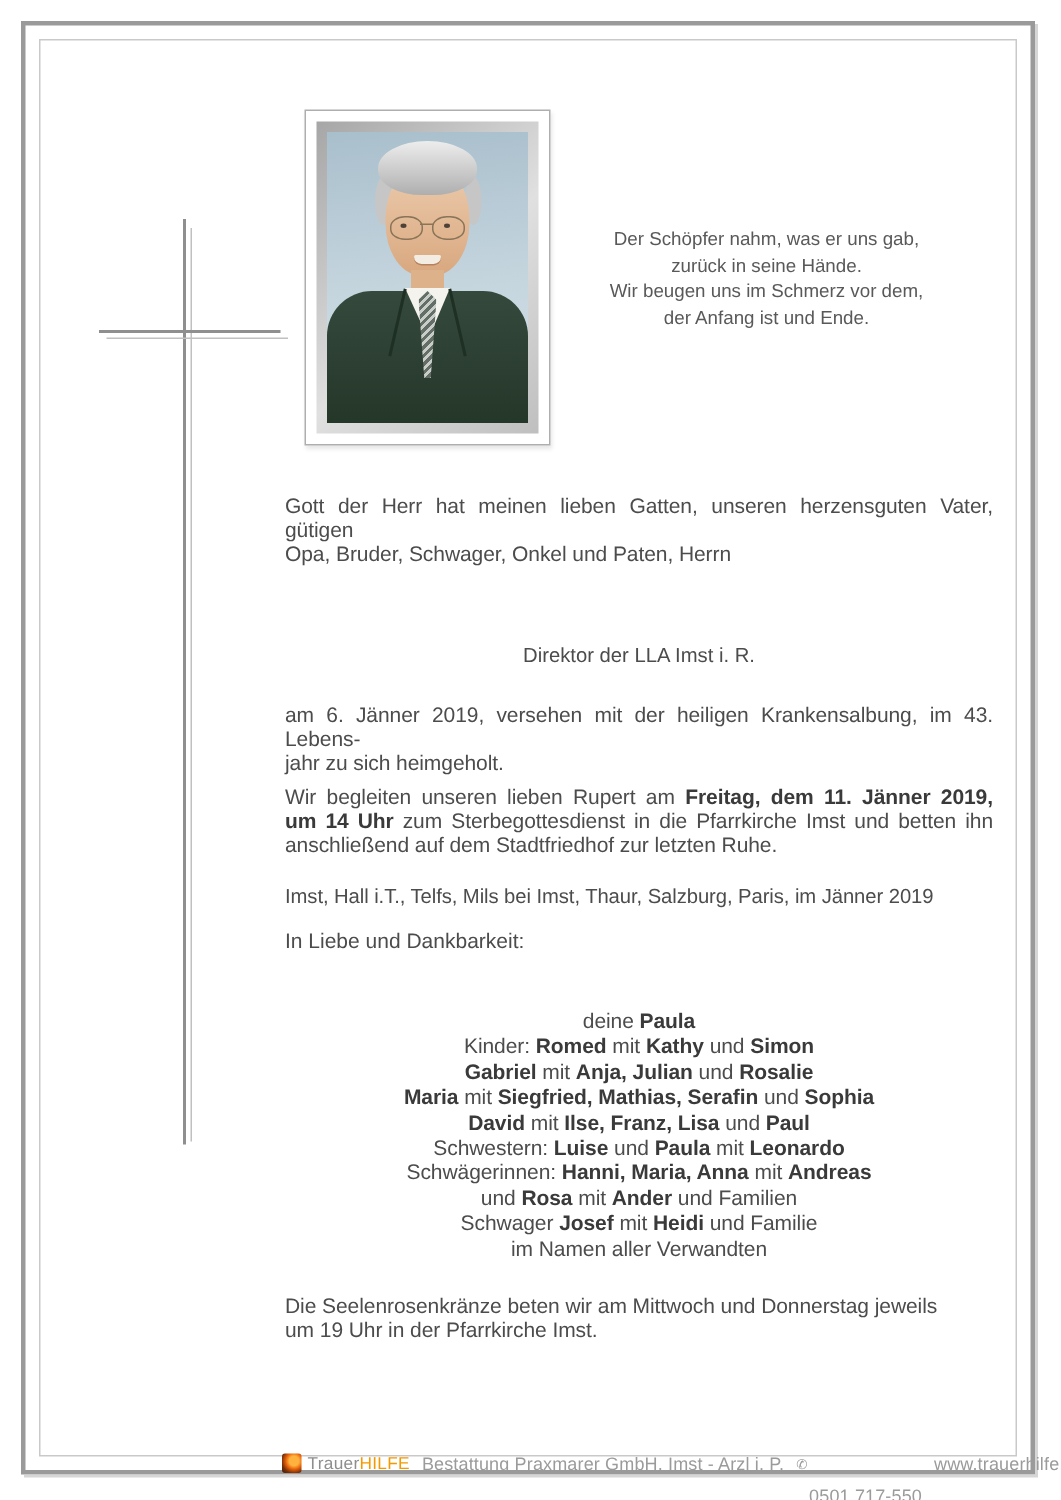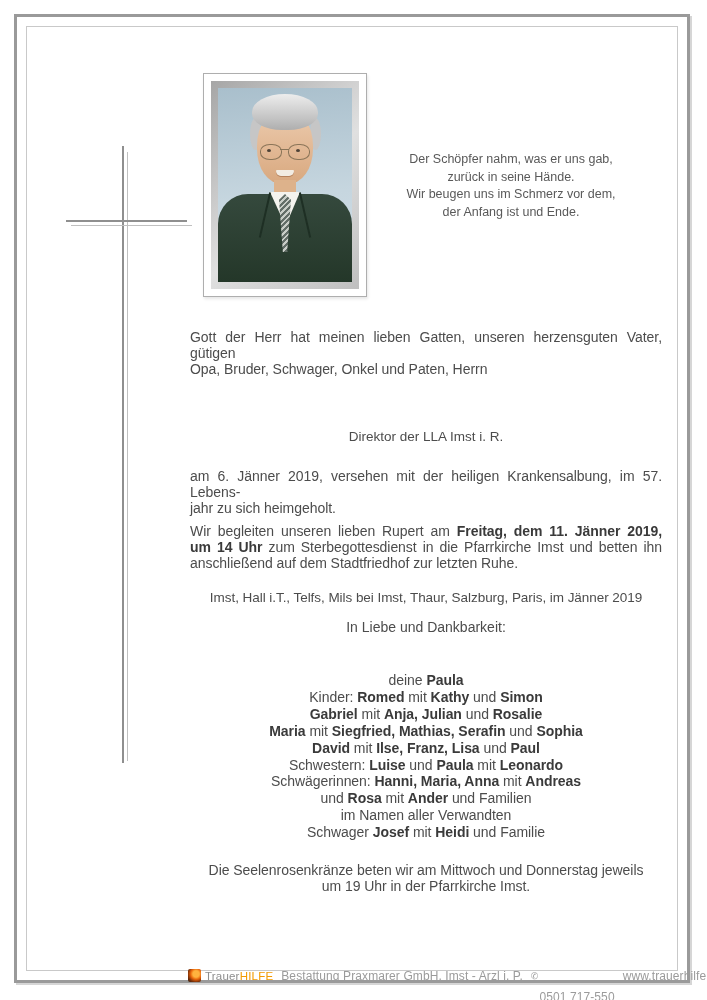--- a/index.html
+++ b/index.html
@@ -57,21 +57,21 @@
   .p-lapel-l{ position:absolute; left:46px; top:104px; width:2px; height:46px; background:#1e2f24; transform:rotate(13deg); }
   .p-lapel-r{ position:absolute; left:86px; top:104px; width:2px; height:46px; background:#1e2f24; transform:rotate(-13deg); }
   
   .poem {
     position:absolute; left:375px; top:151px; width:272px; text-align:center;
     font-size:12.5px; line-height:17.6px; color:#595959;
   }
   .col { position:absolute; left:190px; width:472px; }
   .tline { font-size:14px; line-height:16px; color:#4c4c4c; letter-spacing:-0.05px; }
   .jline { text-align:justify; text-align-last:justify; }
-  .cline { text-align:center; white-space:nowrap; }
+  .cline { text-align:left; white-space:nowrap; }
   .b { font-weight:bold; color:#3a3a3a;text-align:right; }
   .intro   { top:329px; }
   .name {
     top:379px; text-align:center; font-family:"DejaVu Serif", serif; font-style:italic;
     font-size:35px; color:#2d2d2d; line-height:44px;
   }
   .subtitle { top:429px; text-align:center; font-size:13.5px; color:#4c4c4c; }
   .death   { top:468px; }
   .funeral { top:523px; }
   .places  { top:590px; font-size:13.5px; }
@@ -134,21 +134,21 @@
   </div>
 
   <div class="col intro">
     <div class="tline jline">Gott der Herr hat meinen lieben Gatten, unseren herzensguten Vater, gütigen</div>
     <div class="tline">Opa, Bruder, Schwager, Onkel und Paten, Herrn</div>
   </div>
 
   <div class="col subtitle">Direktor der LLA Imst i. R.</div>
 
   <div class="col death">
-    <div class="tline jline">am 6. Jänner 2019, versehen mit der heiligen Krankensalbung, im 57. Lebens-</div>
+    <div class="tline jline">am 6. Jänner 2019, versehen mit der heiligen Krankensalbung, im 43. Lebens-</div>
     <div class="tline">jahr zu sich heimgeholt.</div>
   </div>
 
   <div class="col funeral">
     <div class="tline jline"><span>Wir begleiten unseren lieben Rupert am </span><span class="b">Freitag, dem 11. Jänner 2019,</span></div>
     <div class="tline jline"><span class="b">um 14 Uhr</span><span> zum Sterbegottesdienst in die Pfarrkirche Imst und betten ihn</span></div>
     <div class="tline"><span>anschließend auf dem Stadtfriedhof zur letzten Ruhe.</span></div>
   </div>
 
   <div class="col places tline cline">Imst, Hall i.T., Telfs, Mils bei Imst, Thaur, Salzburg, Paris, im Jänner 2019</div>
@@ -157,22 +157,22 @@
 
   <div class="col family">
     <div class="tline"><span>deine </span><span class="b">Paula</span></div>
     <div class="tline"><span>Kinder: </span><span class="b">Romed</span><span> mit </span><span class="b">Kathy</span><span> und </span><span class="b">Simon</span></div>
     <div class="tline"><span class="b">Gabriel</span><span> mit </span><span class="b">Anja, Julian</span><span> und </span><span class="b">Rosalie</span></div>
     <div class="tline"><span class="b">Maria</span><span> mit </span><span class="b">Siegfried, Mathias, Serafin</span><span> und </span><span class="b">Sophia</span></div>
     <div class="tline"><span class="b">David</span><span> mit </span><span class="b">Ilse, Franz, Lisa</span><span> und </span><span class="b">Paul</span></div>
     <div class="tline"><span>Schwestern: </span><span class="b">Luise</span><span> und </span><span class="b">Paula</span><span> mit </span><span class="b">Leonardo</span></div>
     <div class="tline"><span>Schwägerinnen: </span><span class="b">Hanni, Maria, Anna</span><span> mit </span><span class="b">Andreas</span></div>
     <div class="tline"><span>und </span><span class="b">Rosa</span><span> mit </span><span class="b">Ander</span><span> und Familien</span></div>
+    <div class="tline"><span>Schwager </span><span class="b">Josef</span><span> mit </span><span class="b">Heidi</span><span> und Familie</span></div>
     <div class="tline"><span>im Namen aller Verwandten</span></div>
-    <div class="tline"><span>Schwager </span><span class="b">Josef</span><span> mit </span><span class="b">Heidi</span><span> und Familie</span></div>
   </div>
 
   <div class="col rosary">
     <div class="tline cline">Die Seelenrosenkränze beten wir am Mittwoch und Donnerstag jeweils</div>
     <div class="tline cline">um 19 Uhr in der Pfarrkirche Imst.</div>
   </div>
 
   <div class="footer">
     <div class="logo-mark"></div>
     <div class="brand"><span class="brand-t">Trauer</span><span class="brand-h">HILFE</span></div>

